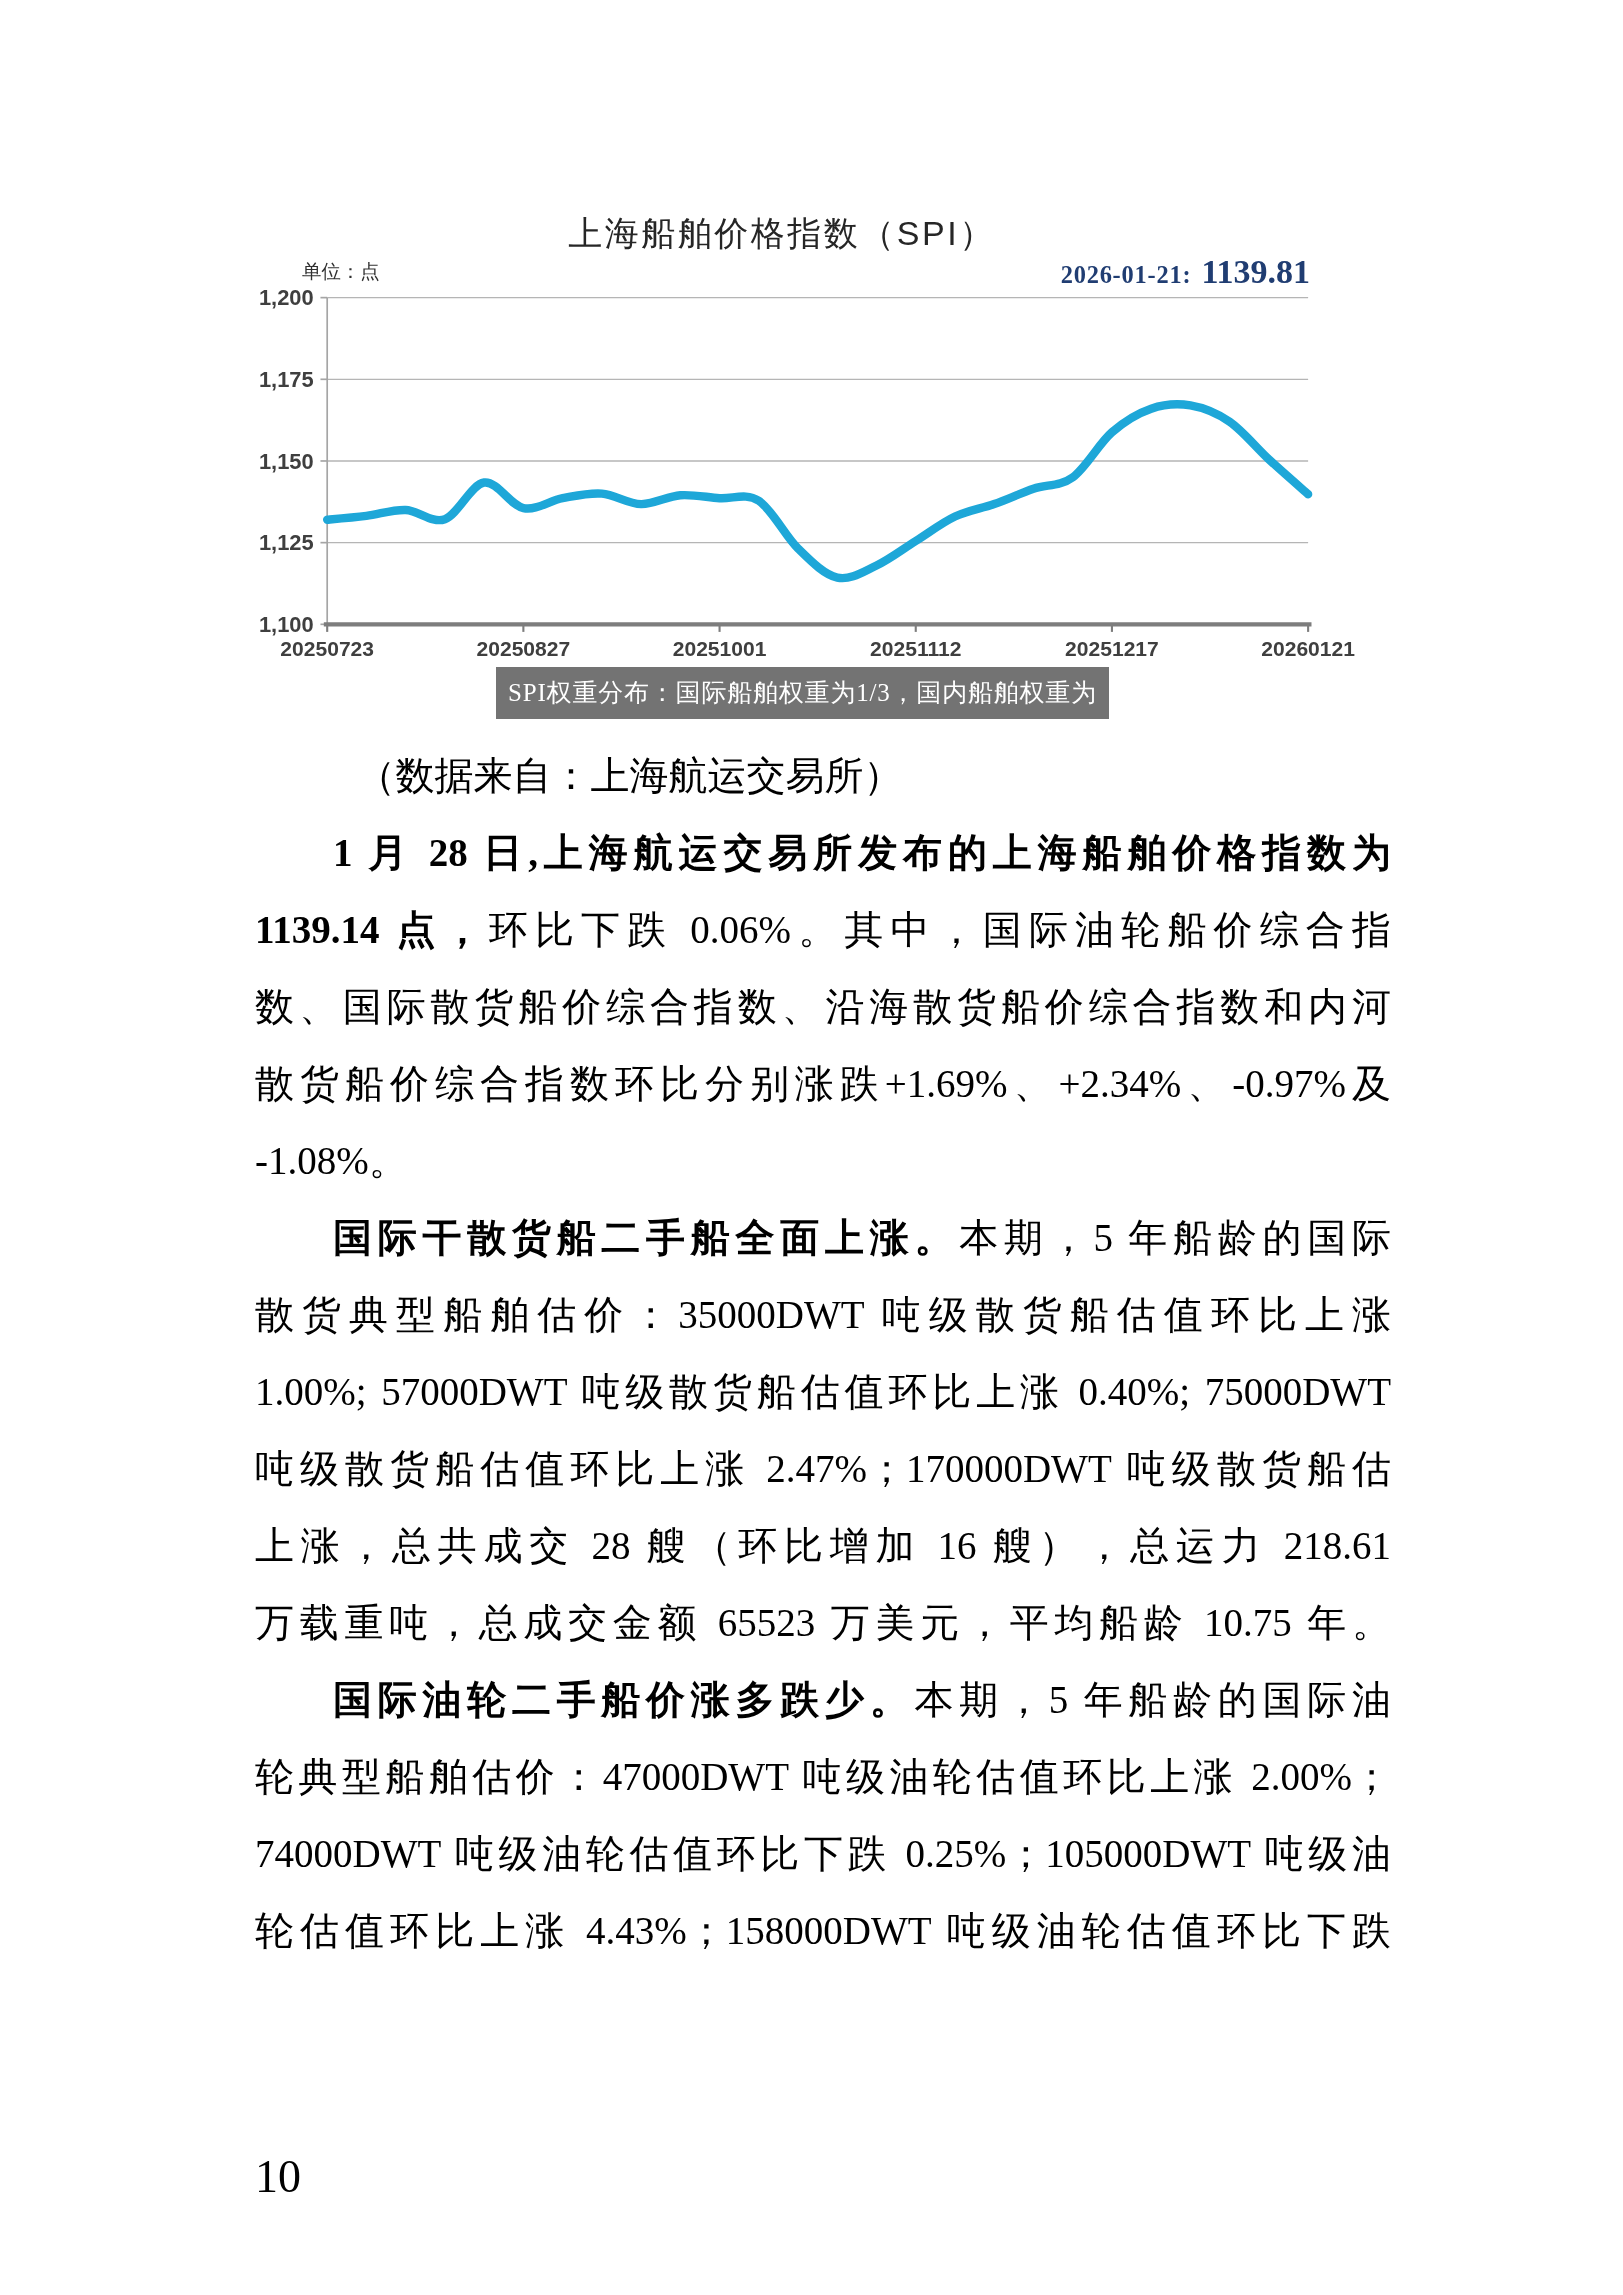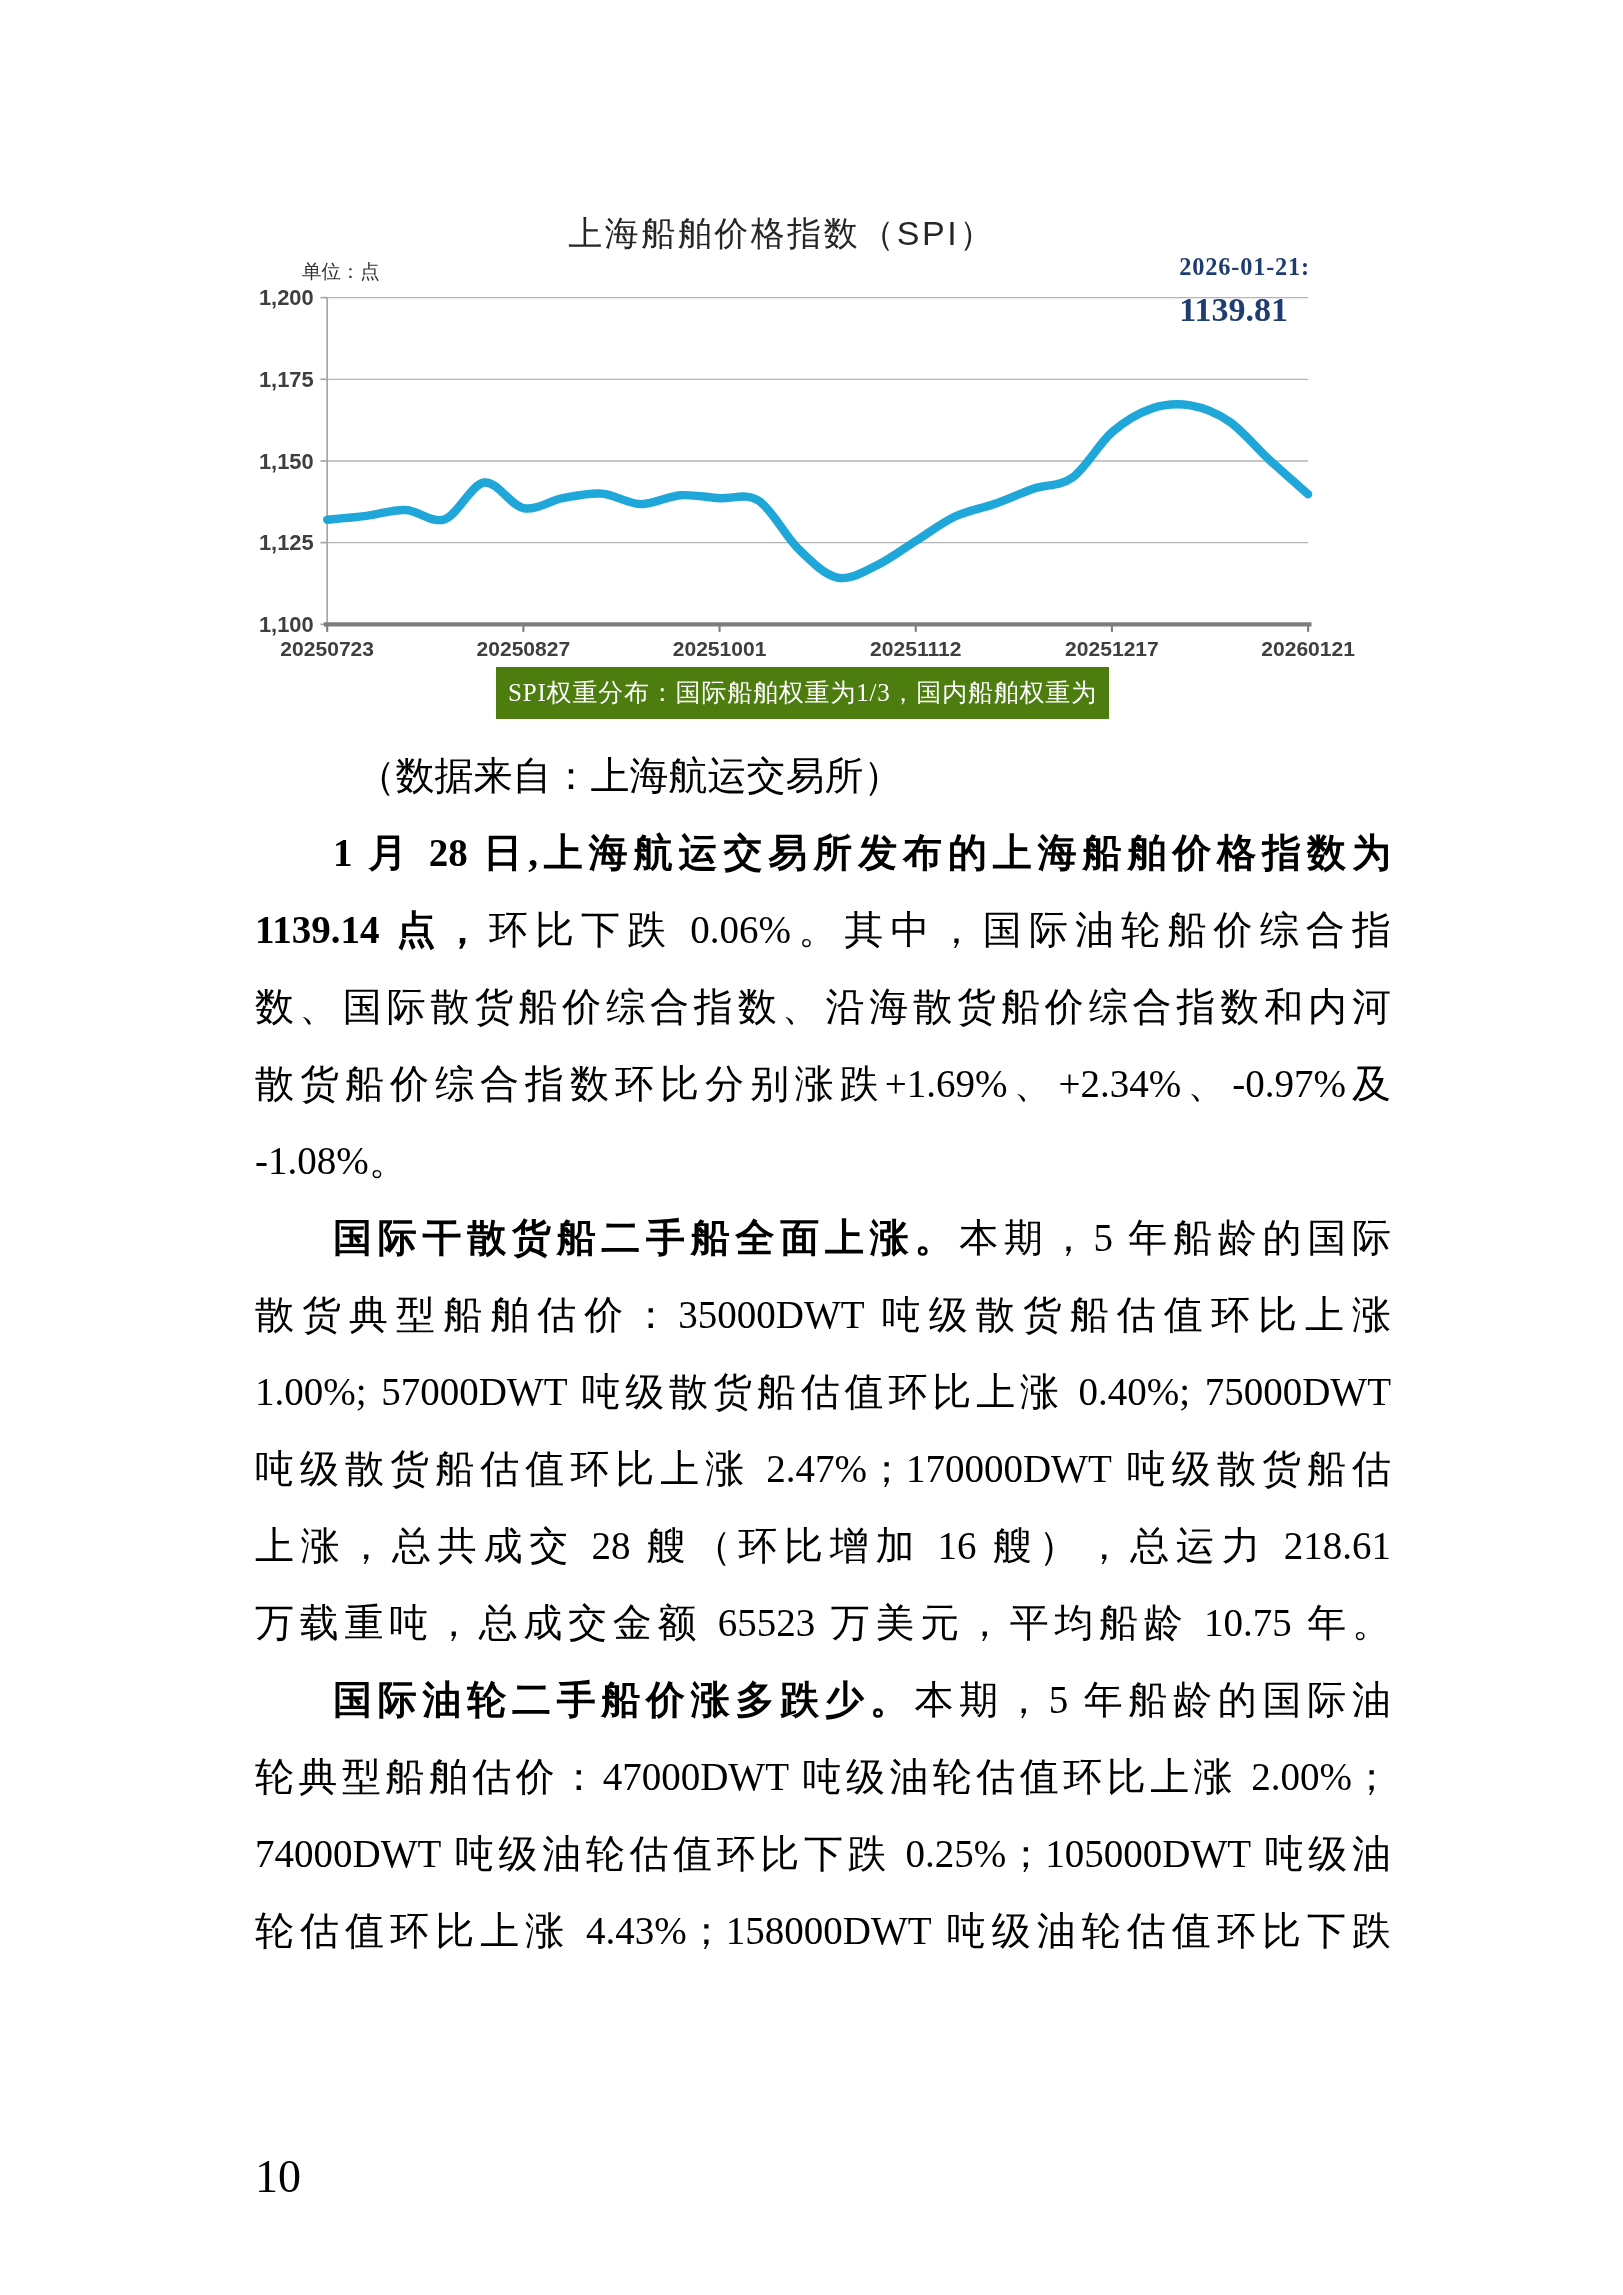--- a/index.html
+++ b/index.html
@@ -22,21 +22,21 @@
   .bline .b{font-weight:bold;}
   .page-number{position:absolute;left:255px;top:2150px;font-size:46px;color:#000;}
 </style>
 </head>
 <body>
 
 <div class="page">
 
   <div class="chart-title">上海船舶价格指数（SPI）</div>
 
-  <div class="chart-annot" style="color: rgb(32, 61, 114); flex-direction: column;">
+  <div class="chart-annot" style="color: rgb(32, 61, 114);">
     <span class="small">2026-01-21:</span>
     <span class="big">1139.81</span>
   </div>
 
   <div class="unit-label">单位：点</div>
 
   <svg id="plot-svg" class="plot-svg" width="1133" height="421" viewBox="0 0 1345 500">
       <line x1="100" y1="441" x2="108" y2="441" stroke="#a5a5a5" stroke-width="2"></line>
       <text x="92" y="450" text-anchor="end" font-family="&quot;Liberation Sans&quot;,sans-serif" font-size="26" font-weight="700" fill="#3f3f3f">1,100</text>
       <line x1="108" y1="344" x2="1273" y2="344" stroke="#b5b5b5" stroke-width="1.6"></line>
@@ -61,21 +61,21 @@
       <text x="574" y="479" text-anchor="middle" font-family="&quot;Liberation Sans&quot;,sans-serif" font-size="25" font-weight="700" fill="#3f3f3f">20251001</text>
       <line x1="807" y1="441" x2="807" y2="450" stroke="#7d7d7d" stroke-width="2.5"></line>
       <text x="807" y="479" text-anchor="middle" font-family="&quot;Liberation Sans&quot;,sans-serif" font-size="25" font-weight="700" fill="#3f3f3f">20251112</text>
       <line x1="1040" y1="441" x2="1040" y2="450" stroke="#7d7d7d" stroke-width="2.5"></line>
       <text x="1040" y="479" text-anchor="middle" font-family="&quot;Liberation Sans&quot;,sans-serif" font-size="25" font-weight="700" fill="#3f3f3f">20251217</text>
       <line x1="1273" y1="441" x2="1273" y2="450" stroke="#7d7d7d" stroke-width="2.5"></line>
       <text x="1273" y="479" text-anchor="middle" font-family="&quot;Liberation Sans&quot;,sans-serif" font-size="25" font-weight="700" fill="#3f3f3f">20260121</text>
       <path d="M108.0 316.8 C115.8 316.1,139.1 314.1,154.6 312.2 C170.1 310.2,185.7 304.6,201.2 305.2 C216.7 305.8,232.3 321.5,247.8 316.1 C263.3 310.6,278.9 274.8,294.4 272.6 C309.9 270.4,325.5 299.8,341.0 302.9 C356.5 306.0,372.1 294.1,387.6 291.2 C403.1 288.4,418.7 284.6,434.2 285.8 C449.7 287.0,465.3 297.9,480.8 298.2 C496.3 298.5,511.9 288.9,527.4 287.7 C542.9 286.6,558.5 290.1,574.0 291.2 C589.5 292.3,605.1 284.4,620.6 294.3 C636.1 304.3,651.7 335.8,667.2 351.0 C682.7 366.2,698.3 382.2,713.8 385.5 C729.3 388.9,744.9 378.4,760.4 371.2 C775.9 363.9,791.5 351.8,807.0 342.1 C822.5 332.4,838.1 320.3,853.6 313.0 C869.1 305.7,884.7 303.7,900.2 298.2 C915.7 292.7,931.3 285.3,946.8 280.0 C962.3 274.7,977.9 277.6,993.4 266.4 C1008.9 255.2,1024.5 226.4,1040.0 212.9 C1055.5 199.3,1071.1 190.2,1086.6 184.9 C1102.1 179.6,1117.7 178.5,1133.2 181.0 C1148.7 183.6,1164.3 189.8,1179.8 200.4 C1195.3 211.1,1210.9 230.7,1226.4 245.1 C1241.9 259.4,1265.2 279.6,1273.0 286.5" fill="none" stroke="#1ea7d8" stroke-width="10" stroke-linecap="round" stroke-linejoin="round"></path>
     </svg>
 
-  <div class="banner" style="background: #4d7c0f;">SPI权重分布：国际船舶权重为1/3，国内船舶权重为2/3</div>
+  <div class="banner" style="background: #737373;">SPI权重分布：国际船舶权重为1/3，国内船舶权重为2/3</div>
 
   <div class="body-text" id="body-lines">
       <div class="bline" style="padding-left: 2.6em;"><span>（数据来自：上海航运交易所）</span></div>
       <div class="bline just" style="padding-left: 2em;"><span class="b">1 月 28 日,上海航运交易所发布的上海船舶价格指数为</span></div>
       <div class="bline just"><span class="b">1139.14 点，</span><span>环比下跌 0.06%。其中，国际油轮船价综合指</span></div>
       <div class="bline just"><span>数、国际散货船价综合指数、沿海散货船价综合指数和内河</span></div>
       <div class="bline just"><span>散货船价综合指数环比分别涨跌+1.69%、+2.34%、-0.97%及</span></div>
       <div class="bline"><span>-1.08%。</span></div>
       <div class="bline just" style="padding-left: 2em;"><span class="b">国际干散货船二手船全面上涨。</span><span>本期，5 年船龄的国际</span></div>
       <div class="bline just"><span>散货典型船舶估价：35000DWT 吨级散货船估值环比上涨</span></div>

